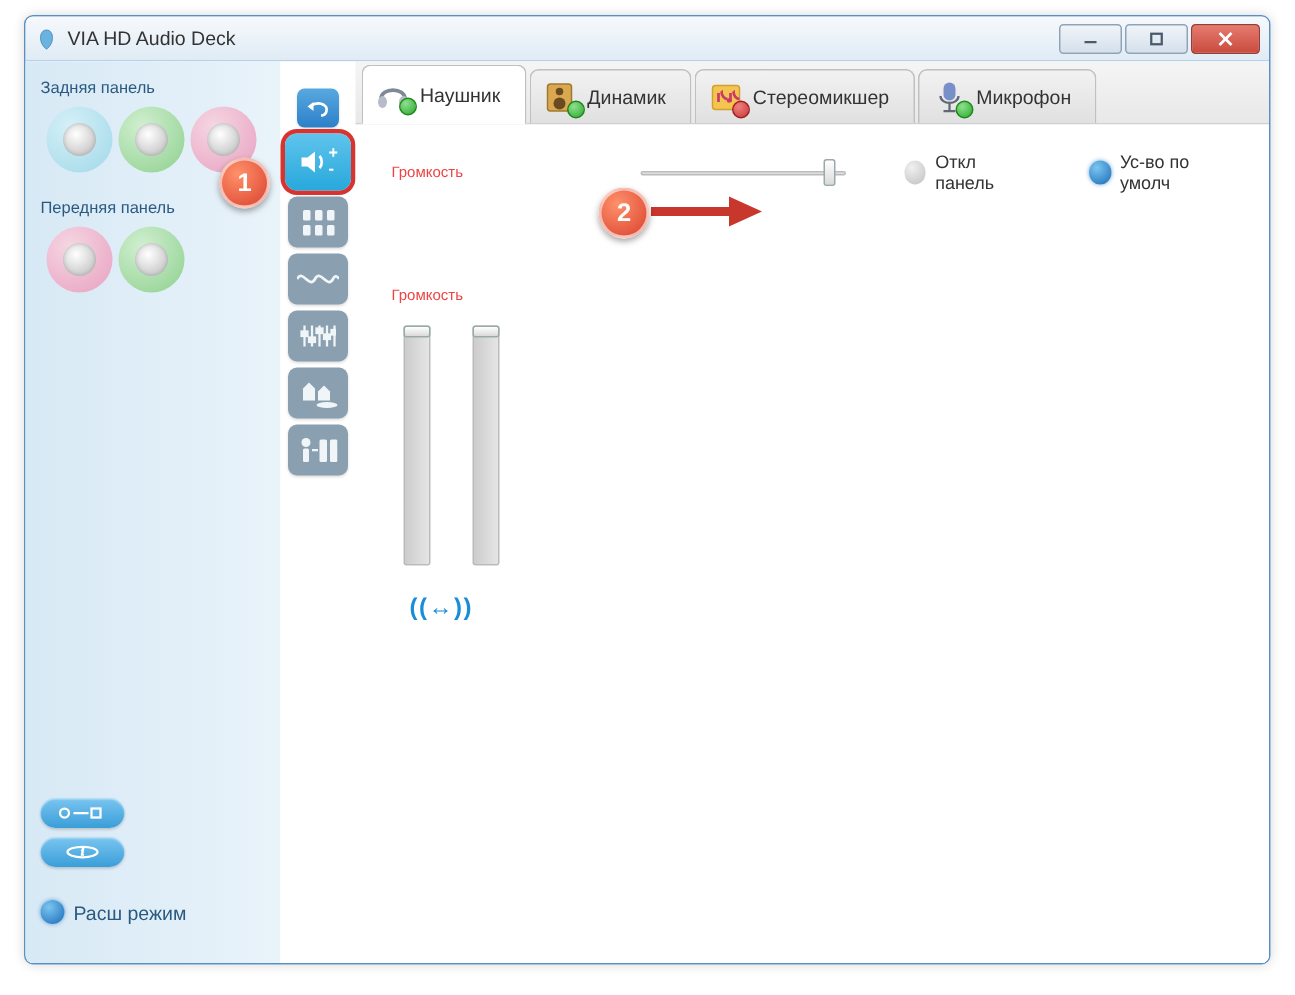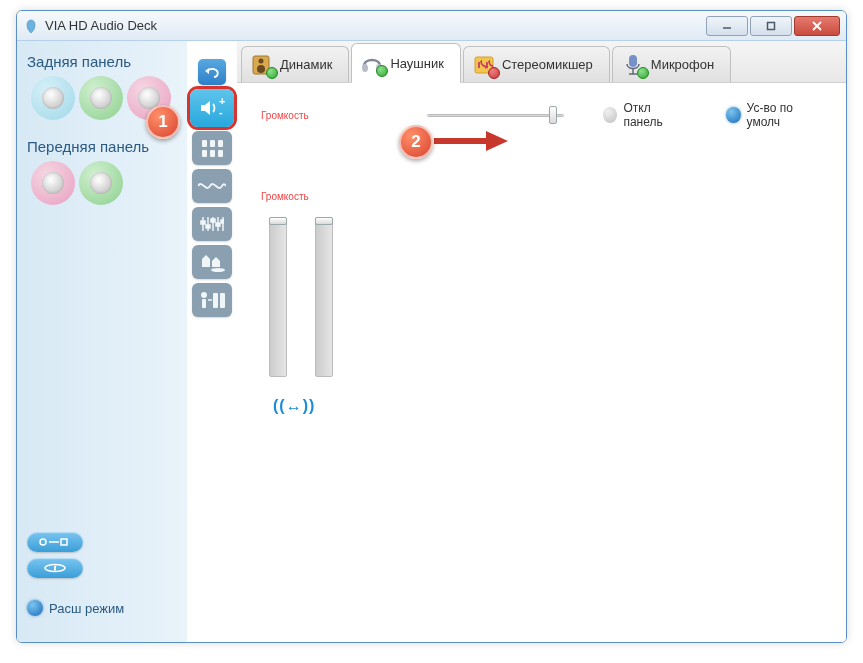--- a/index.html
+++ b/index.html
@@ -12,21 +12,21 @@
     .titlebar-title { flex: 1; color: #333; font-size: 13px; }
     .titlebar-buttons { display: flex; gap: 0; }
     .win-btn { width: 42px; height: 20px; display: flex; align-items: center; justify-content: center; border: 1px solid #8fa3b8; border-radius: 3px; margin-left: 2px; background: linear-gradient(to bottom, #f0f4f9, #d5e0ec); }
     .win-btn.close { background: linear-gradient(to bottom, #e67a6e, #c94c3f); border-color: #a03a2f; color:#fff; width:46px; }
     .win-btn svg { stroke: #4a5a6a; }
     .win-btn.close svg { stroke: #fff; }
     
     .content { flex: 1; display: flex; background: #fff; }
     
     .left-panel { width: 170px; background: linear-gradient(to right, #d7e9f5, #e9f3fa); padding: 12px 10px; display: flex; flex-direction: column; }
-    .panel-section-title { color: #2a5a82; font-size: 15px; margin-bottom: 6px; }
+    .panel-section-title { color: #2a5a82; font-size: 11px; margin-bottom: 6px; }
     .jack-grid { display: flex; flex-wrap: wrap; gap: 4px; margin-bottom: 18px; padding-left: 4px; }
     .jack { width: 44px; height: 44px; border-radius: 50%; display:flex; align-items:center; justify-content:center; }
     .jack-inner { width: 22px; height: 22px; border-radius: 50%; background: radial-gradient(circle at 40% 35%, #fff, #ccc 70%); box-shadow: inset 0 0 3px rgba(0,0,0,0.2); }
     .jack-green { background: radial-gradient(circle at 35% 30%, #d0efd0, #8ed08e); }
     .jack-pink { background: radial-gradient(circle at 35% 30%, #f5d6e2, #e8a0c0); }
     .jack-lightblue { background: radial-gradient(circle at 35% 30%, #d5f0f8, #a0d8e8); }
     
     .bottom-controls { margin-top: auto; padding-bottom: 14px; }
     .pill-btn { width: 56px; height: 20px; background: linear-gradient(to bottom, #7ac5f0, #3a9ed8); border-radius: 10px; margin-bottom: 6px; display:flex; align-items:center; justify-content:center; box-shadow: inset 0 1px 1px rgba(255,255,255,0.5), 0 1px 2px rgba(0,0,0,0.2); }
     .pill-btn svg { stroke:#fff; fill:none; }
@@ -207,41 +207,41 @@
             <rect x="3" y="9" width="4" height="9" rx="1"></rect>
             <rect x="14" y="3" width="5" height="15" rx="1"></rect>
             <rect x="21" y="3" width="5" height="15" rx="1"></rect>
             <line x1="9" y1="10" x2="13" y2="10" stroke="#f0f5f8" stroke-width="1.5"></line>
           </svg>
       </div>
     </div>
 
     <div class="main-area">
       <div class="tabs">
+        <div class="tab active">
+          <span class="tab-icon">
+            <svg width="24" height="22" viewBox="0 0 24 22">
+                <path d="M4 14 C4 6 20 6 20 14" stroke="#808898" stroke-width="2.5" fill="none"></path>
+                <ellipse cx="5" cy="16" rx="3" ry="4" fill="#b8bcc8"></ellipse>
+                <ellipse cx="19" cy="16" rx="3" ry="4" fill="#b8bcc8"></ellipse>
+              </svg>
+            <span class="tab-badge badge-green"></span>
+          </span>
+          <span>Наушник</span>
+        </div>
         <div class="tab">
           <span class="tab-icon">
             <svg width="22" height="22" viewBox="0 0 22 22">
                 <rect x="2" y="2" width="16" height="18" rx="2" fill="#d9a84f" stroke="#a07830"></rect>
                 <circle cx="10" cy="7" r="2.5" fill="#6a4a20"></circle>
                 <circle cx="10" cy="15" r="4" fill="#6a4a20"></circle>
               </svg>
             <span class="tab-badge badge-green"></span>
           </span>
           <span>Динамик</span>
-        </div>
-        <div class="tab active">
-          <span class="tab-icon">
-            <svg width="24" height="22" viewBox="0 0 24 22">
-                <path d="M4 14 C4 6 20 6 20 14" stroke="#808898" stroke-width="2.5" fill="none"></path>
-                <ellipse cx="5" cy="16" rx="3" ry="4" fill="#b8bcc8"></ellipse>
-                <ellipse cx="19" cy="16" rx="3" ry="4" fill="#b8bcc8"></ellipse>
-              </svg>
-            <span class="tab-badge badge-green"></span>
-          </span>
-          <span>Наушник</span>
         </div>
         <div class="tab">
           <span class="tab-icon">
             <svg width="22" height="22" viewBox="0 0 22 22">
                 <rect x="2" y="3" width="18" height="16" rx="2" fill="#f5c450" stroke="#d0a030"></rect>
                 <path d="M6 14 L6 8 M8 7 L9 7 M8 7 C8 10 10 12 12 12" stroke="#c83a6a" stroke-width="1.8" fill="none"></path>
                 <circle cx="13" cy="13" r="1.5" fill="#c83a6a"></circle>
                 <path d="M14 14 L14 8 M16 7 L17 7 M16 7 C16 10 18 12 20 12" stroke="#c83a6a" stroke-width="1.8" fill="none"></path>
               </svg>
             <span class="tab-badge badge-red"></span>

